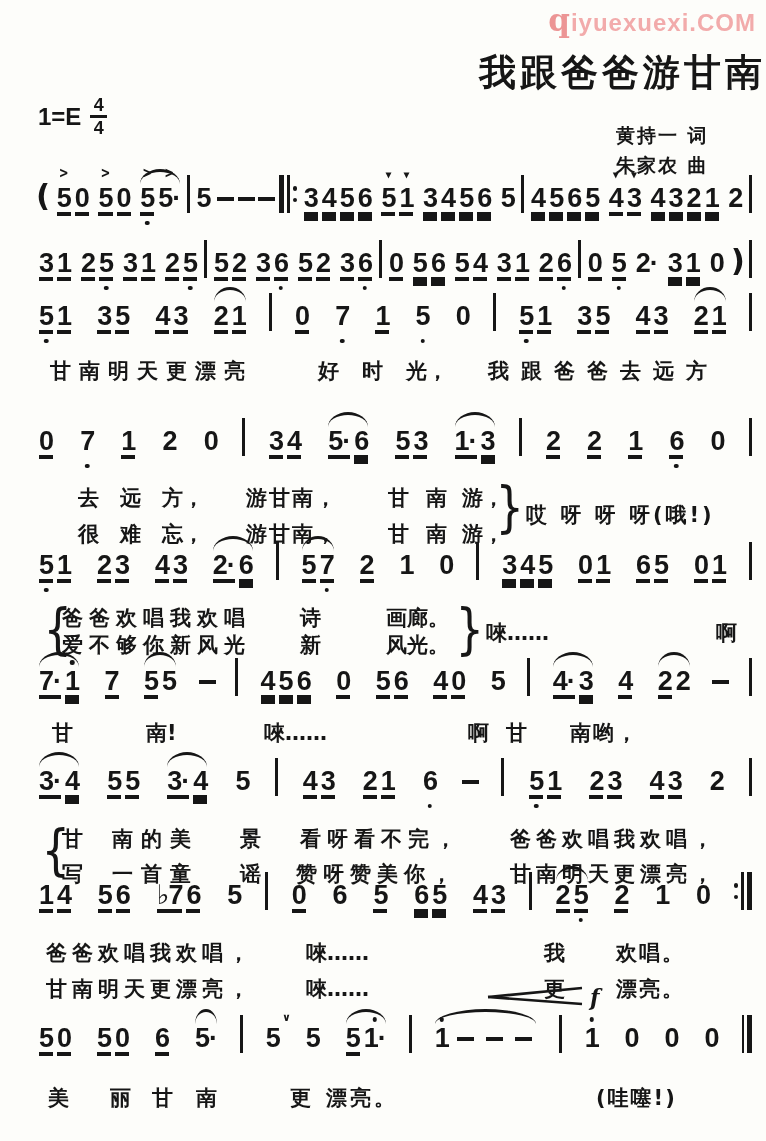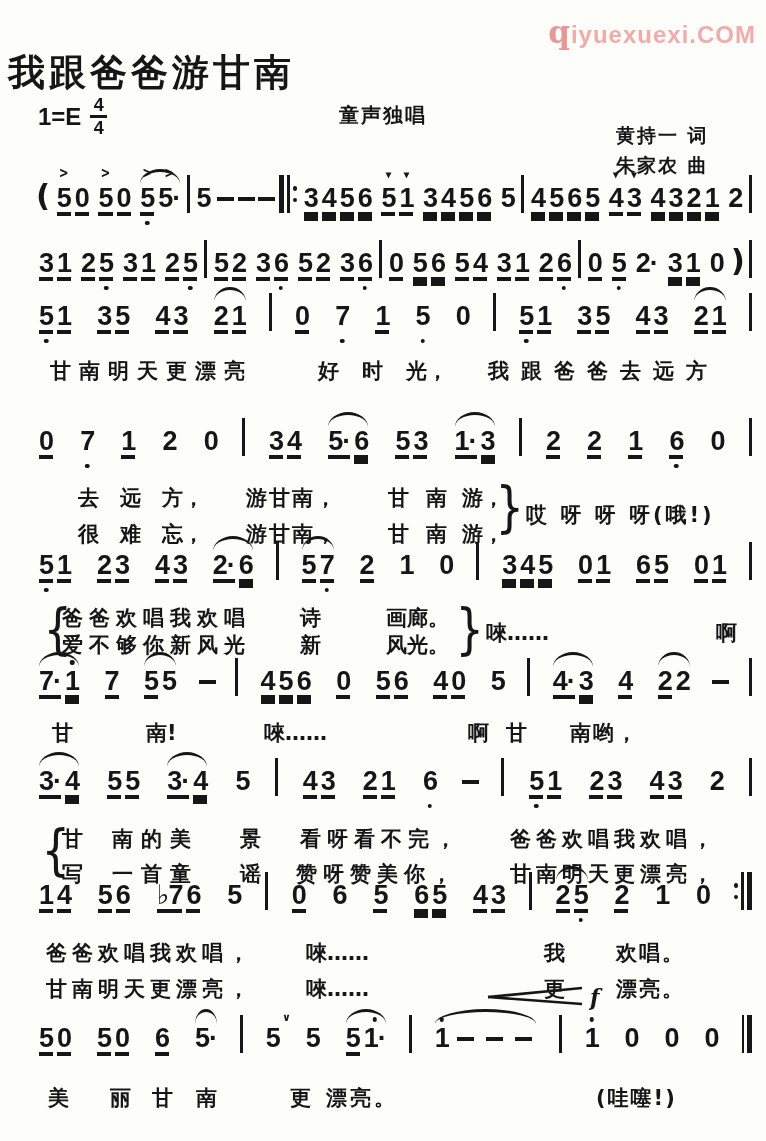--- a/index.html
+++ b/index.html
@@ -1,22 +1,22 @@
 <!DOCTYPE html>
 <html><head>
 <meta charset="utf-8">
 <style>
   html,body{margin:0;padding:0;background:#9a9a9a;}
   .page{position:relative;width:766px;height:1141px;margin:0 auto;background:#fdfdfa;
         overflow:hidden;color:#161616;font-family:"DejaVu Sans",sans-serif;}
   
-  .watermark{position:absolute;top:14px;right:10px;font-weight:700;font-size:24px;
+  .watermark{position:absolute;top:2px;right:10px;font-weight:700;font-size:24px;
              color:#f2abab;letter-spacing:1px;font-family:"Liberation Sans",sans-serif;}
   .watermark .wq{font-family:"DejaVu Serif",serif;font-weight:900;font-size:31px;color:#ec9595;}
-  .title{position:absolute;top:48px;left:8px;right:0;text-align:left;
+  .title{position:absolute;top:48px;left:16px;right:0;text-align:right;
          font-size:37px;font-weight:900;letter-spacing:4px;}
   .subtitle{position:absolute;top:102px;left:0;right:0;text-align:center;
             font-size:20px;font-weight:600;letter-spacing:2px;}
   .keysig{position:absolute;top:96px;left:38px;font-size:24px;font-weight:900;
           display:flex;gap:9px;align-items:center;font-family:"Liberation Sans",sans-serif;}
   .frac{display:inline-flex;flex-direction:column;align-items:center;line-height:1;}
   .frac b{font-size:18px;font-weight:900;}
   .frac i{width:17px;height:3px;background:#161616;margin:1px 0;}
   .tempo{position:absolute;top:142px;left:38px;font-size:18px;font-weight:700;letter-spacing:1px;}
   .credit{position:absolute;left:616px;font-size:19px;font-weight:700;letter-spacing:2px;}
@@ -57,21 +57,20 @@
   .hairpin{position:absolute;display:flex;align-items:flex-start;gap:4px;}
   .fmark{font-family:"DejaVu Serif",serif;font-style:italic;font-weight:900;font-size:22px;line-height:22px;}
 </style>
 </head>
 <body>
 
 <div class="page">
   <div class="watermark"><span class="wq">q</span><span>iyuexuexi</span><span>.COM</span></div>
 
   <div class="title">我跟爸爸游甘南</div>
-  <div class="subtitle">童声独唱</div>
 
   <div class="keysig">
     <span>1=E</span>
     <span class="frac">
       <b>4</b>
       <i></i>
       <b>4</b>
     </span>
   </div>
 

